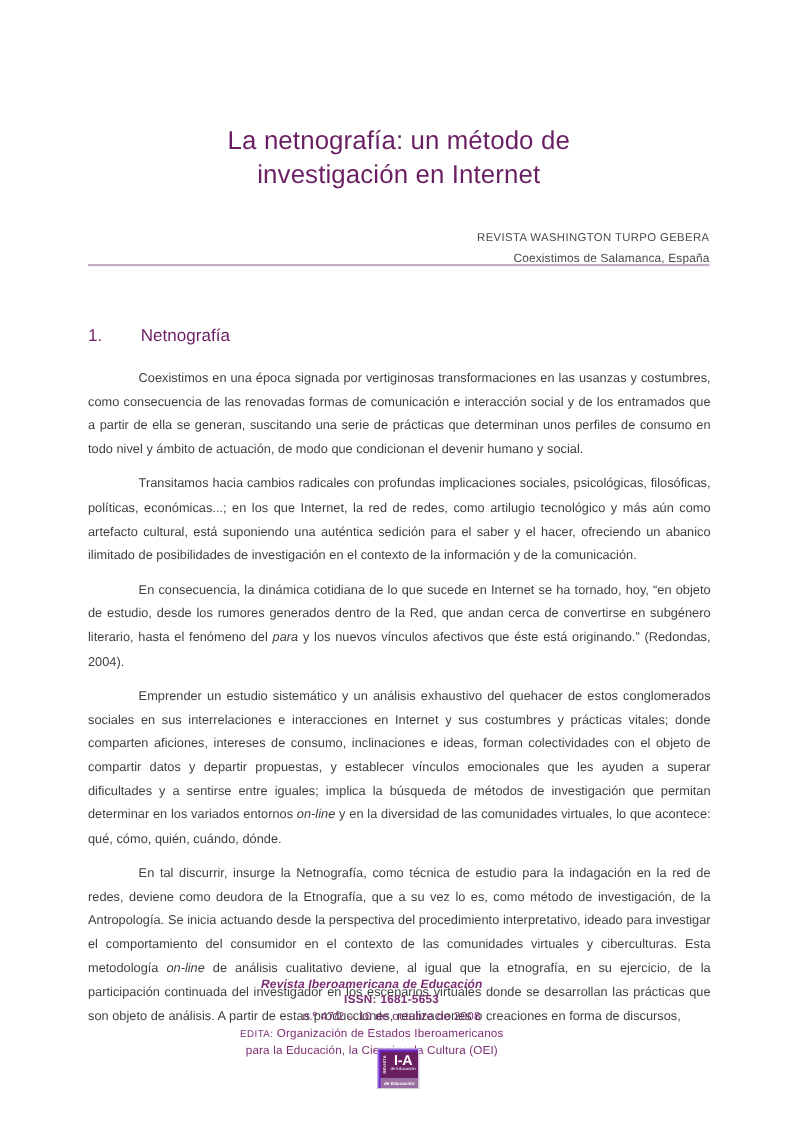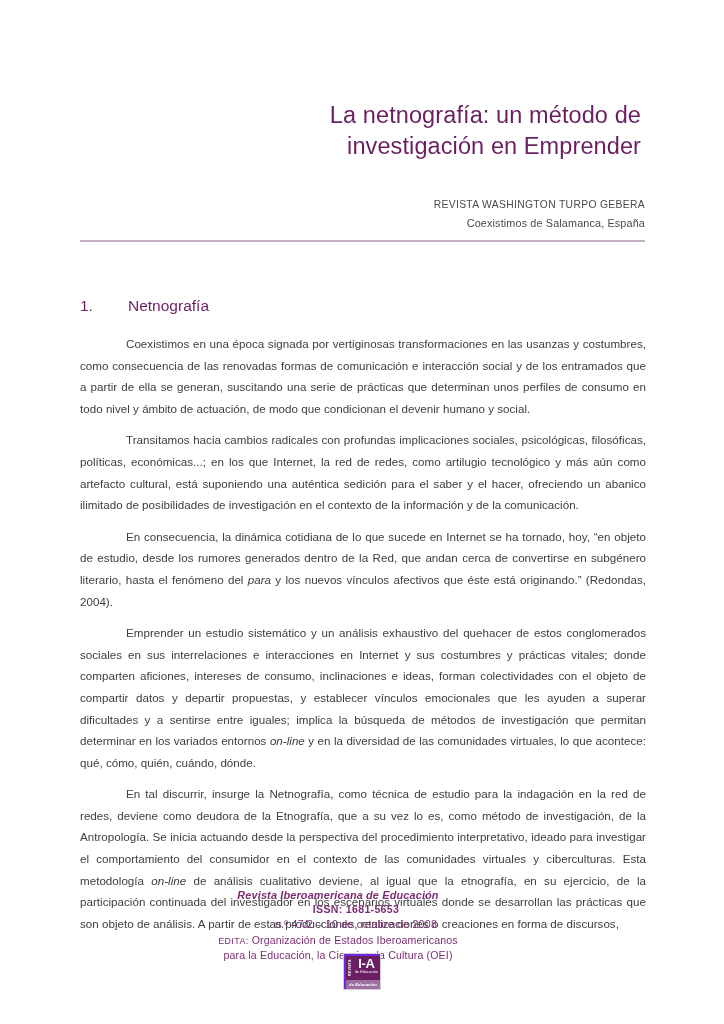--- a/index.html
+++ b/index.html
@@ -28,21 +28,22 @@
     top: 96px;
     width: 565px;
     text-align: right;
   }
   .doc-title {
     font-size: 23.5px;
     line-height: 1.33;
     color: #6b1f63;
     font-weight: 400;
     letter-spacing: 0.1px;
-    margin: 4px;
+    margin: 16px;
+    text-align: center;
   }
   .author-block {
     margin-top: 34px;
     text-align: right;
   }
   .author-name {
     font-size: 10.3px;
     color: #4a4a4a;
     letter-spacing: 0.35px;
     line-height: 1.6;
@@ -229,21 +230,21 @@
   }
 </style>
 </head>
 <body>
 
 <div class="page">
 
   <div class="header-block">
     <h1 class="doc-title">
       <span>La netnografía: un método de</span><br>
-      <span>investigación en Emprender</span>
+      <span>investigación en Internet</span>
     </h1>
     <div class="author-block">
       <div class="author-name">REVISTA WASHINGTON TURPO GEBERA</div>
       <div class="author-affil">Coexistimos de Salamanca, España</div>
     </div>
   </div>
 
   <div class="rule"></div>
 
   <div class="section-heading">

